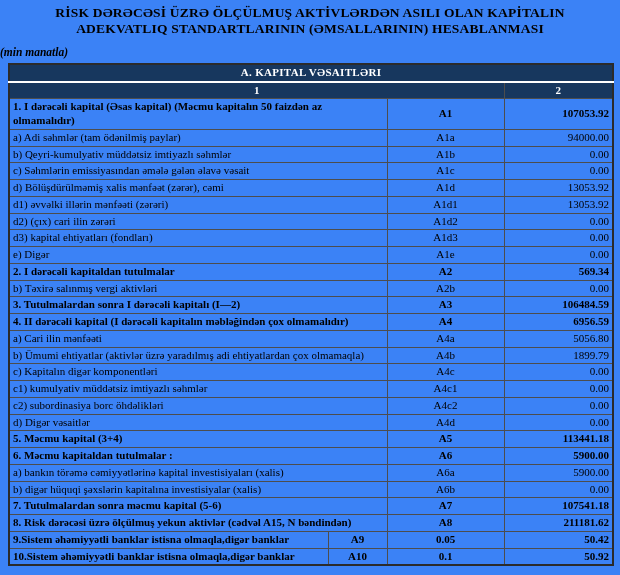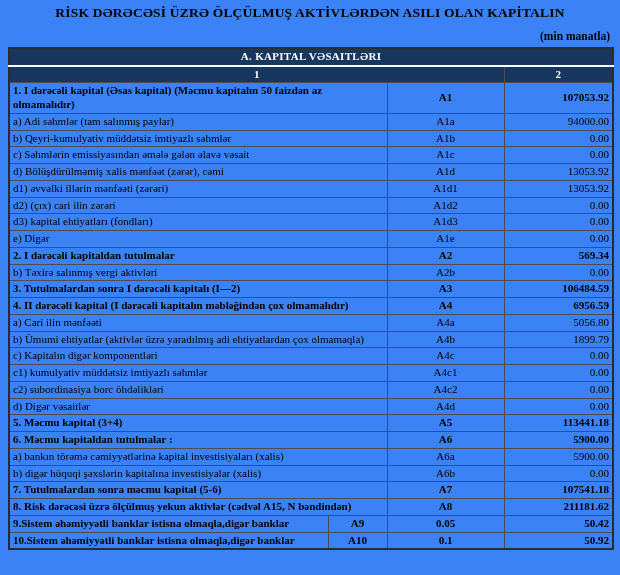--- a/index.html
+++ b/index.html
@@ -17,23 +17,23 @@
     padding-top: 5px;
     text-align: center;
   }
   .title-line {
     font-size: 13.5px;
     font-weight: bold;
     line-height: 1.18;
     letter-spacing: 0.2px;
   }
   .unit-note {
-    text-align: right;
     font-size: 11.5px;
     font-weight: bold;
+    font-style: italic;
     margin: 9px 10px 5px 0;
   }
   table.capital {
     border-collapse: collapse;
     table-layout: fixed;
     width: 604px;
     margin: 2px 8px 0 8px;
     border: 2px solid #2b2b2b;
   }
   table.capital td, table.capital th {
@@ -72,20 +72,21 @@
   .ind1 { padding-left: 14px; }
   .ind2 { padding-left: 28px; }
 </style>
 </head>
 <body>
 
 <div class="page">
 
   <div class="title-block">
     <div class="title-line">RİSK DƏRƏCƏSİ ÜZRƏ ÖLÇÜLMUŞ AKTİVLƏRDƏN ASILI OLAN KAPİTALIN</div>
+    <div class="title-line">ADEKVATLIQ STANDARTLARININ (ƏMSALLARININ) HESABLANMASI</div>
   </div>
 
   <div class="unit-note">(min manatla)</div>
 
   <table class="capital">
     <colgroup>
       <col style="width:319px">
       <col style="width:59px">
       <col style="width:117px">
       <col style="width:109px">
@@ -99,21 +100,21 @@
         <td class="band band-num">2</td>
       </tr>
     </thead>
     <tbody>
         <tr>
           <td class="row-label ind0 bold" colspan="2">1. I dərəcəli kapital (Əsas kapital) (Məcmu kapitalın 50 faizdən az olmamalıdır)</td>
           <td class="row-code bold">A1</td>
           <td class="row-value bold">107053.92</td>
         </tr>
         <tr>
-          <td class="row-label ind1" colspan="2">a) Adi səhmlər (tam salınmış paylar)</td>
+          <td class="row-label ind1" colspan="2">a) Adi səhmlər (tam ödənilmiş paylar)</td>
           <td class="row-code">A1a</td>
           <td class="row-value">94000.00</td>
         </tr>
         <tr>
           <td class="row-label ind1" colspan="2">b) Qeyri-kumulyativ müddətsiz imtiyazlı səhmlər</td>
           <td class="row-code">A1b</td>
           <td class="row-value">0.00</td>
         </tr>
         <tr>
           <td class="row-label ind1" colspan="2">c) Səhmlərin emissiyasından əmələ gələn əlavə vəsait</td>

